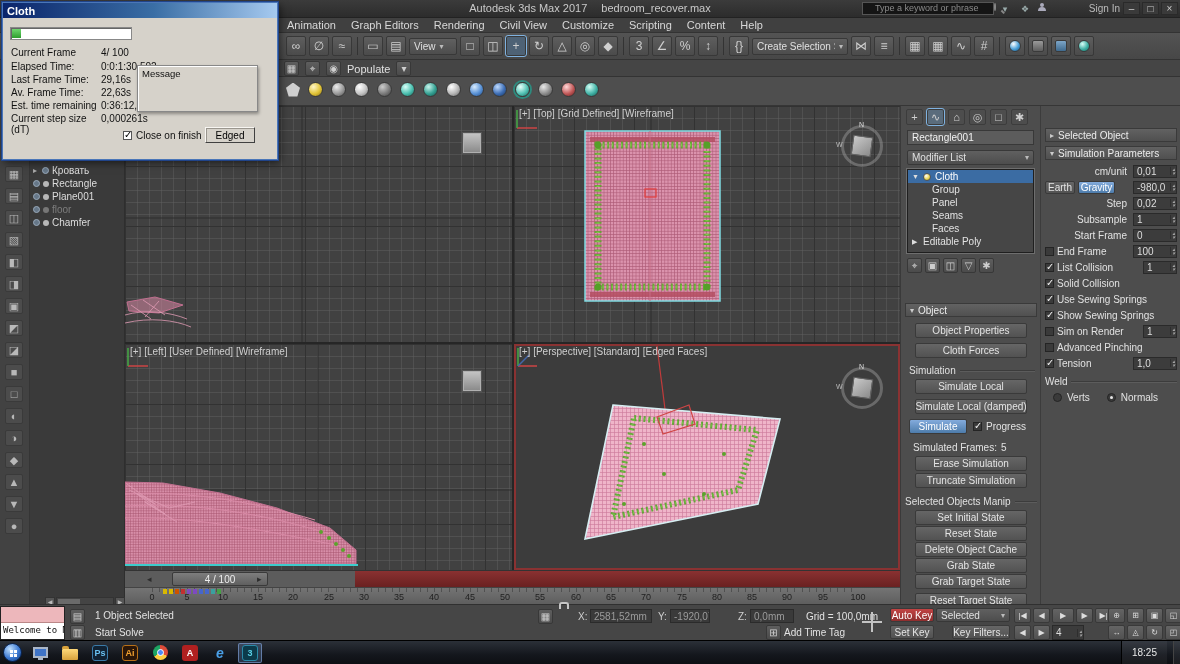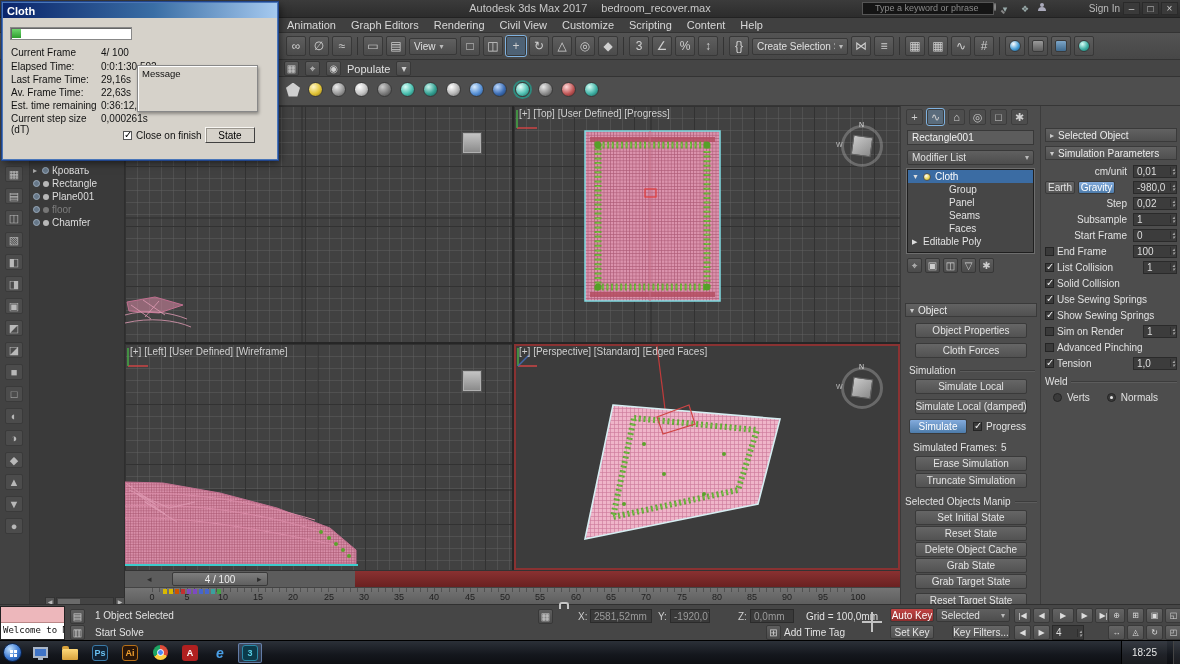--- a/index.html
+++ b/index.html
@@ -82,21 +82,21 @@
 
 .cmd{position:absolute;left:900px;top:106px;width:140px;height:498px;background:#4d4d4d;border-left:1px solid #3a3a3a}
 .cmd-tabs{position:absolute;left:5px;top:3px;display:flex;gap:4px}
 .tabchip{width:17px;height:16px;display:flex;align-items:center;justify-content:center;color:#cfcfcf;font-size:11px;background:#4d4d4d;border:1px solid #3c3c3c;border-radius:2px}
 .tabchip.active{background:#5a6c7c;outline:1px solid #7fb2e0}
 .namefld{position:absolute;left:6px;top:24px;width:127px;height:15px;background:#5c5c5c;border:1px solid #383838;color:#f2f2f2;font-size:10px;display:flex;align-items:center;padding-left:4px}
 .modlist{position:absolute;left:6px;top:44px;width:127px;height:15px}
 .stack{position:absolute;left:6px;top:63px;width:127px;height:84px;background:#464646;border:1px solid #1f1f1f;box-shadow:0 0 0 1px #6e6e6e}
 .st-row{height:13px;display:flex;align-items:center;gap:4px;padding-left:4px;font-size:10px;color:#e2e2e2}
 .st-row.sel{background:#3b6ca3;color:#fff}
-.st-row.child{padding-left:41px}
+.st-row.child{padding-left:24px}
 .st-row .ex{font-size:7px;color:#ddd;width:7px}
 .bulb{width:8px;height:8px;border-radius:50%;background:radial-gradient(circle at 35% 30%,#fff,#e8d44c 60%,#a89020);border:1px solid #555}
 .st-tools{position:absolute;left:6px;top:152px;display:flex;gap:3px}
 .rhead{height:14px;background:linear-gradient(#626262,#505050);border:1px solid #3a3a3a;color:#ececec;font-size:10px;display:flex;align-items:center;gap:4px;padding:0 4px}
 .rhead .car{font-size:8px;color:#ccc}
 .mxbtn{display:flex;align-items:center;justify-content:center;background:linear-gradient(#666,#525252);border:1px solid #3a3a3a;border-radius:2px;color:#e4e4e4;font-size:10px;height:15px;white-space:nowrap;overflow:hidden}
 .mxbtn.blue{background:linear-gradient(#83abdc,#4d7cab);color:#fff}
 .grplbl{display:flex;align-items:center;gap:4px;color:#e0e0e0;font-size:10px}
 .grplbl::after{content:"";flex:1;height:1px;background:#3c3c3c;box-shadow:0 1px 0 #5c5c5c}
 .chk{width:9px;height:9px;min-width:9px;background:#3a3a3a;border:1px solid #242424;display:inline-block;position:relative}
@@ -358,21 +358,21 @@
         <path d="M0,209 C20,203 45,206 62,213 M0,217 C25,211 50,214 66,221 M6,199 L26,213 M18,194 L40,209 M34,195 L20,211" stroke="#e09ab4" fill="none" stroke-width="0.8"></path>
       </svg>
       <div class="vcube-sm" style="right:30px;top:26px"></div>
       <svg class="tripod" width="26" height="26">
         <line x1="3" y1="22" x2="23" y2="22" stroke="#c44" stroke-width="1.5"></line>
         <line x1="3" y1="22" x2="3" y2="4" stroke="#4a4" stroke-width="1.5"></line>
       </svg>
     </div>
 
     <div class="vp" style="left:389px;top:0;width:386px;height:236px">
-      <span class="vplabel">[+] [Top] [User Defined] [Progress]</span>
+      <span class="vplabel">[+] [Top] [Grid Defined] [Wireframe]</span>
       <svg width="386" height="236">
         <defs>
           <pattern id="pgA" width="3.2" height="3.2" patternUnits="userSpaceOnUse">
             <rect width="3.2" height="3.2" fill="#db93ad"></rect>
             <path d="M0 0.3H3.2M0.3 0V3.2" stroke="#ad5a77" stroke-width="0.7"></path>
           </pattern>
         </defs>
         <line x1="137" y1="0" x2="137" y2="236" stroke="#2e2e2e"></line>
         <line x1="0" y1="112" x2="386" y2="112" stroke="#2e2e2e"></line>
         <rect x="71" y="25" width="135" height="170" fill="url(#pgA)" stroke="#7fdce2" stroke-width="1.5"></rect>
@@ -832,16 +832,16 @@
       <span class="l">Current step size (dT)</span>
       <span>0,000261s</span>
     </div>
     <div class="dlg-msg">
       <div class="mt">Message</div>
     </div>
     <div class="dlg-row" style="top:127px;left:120px;gap:4px;align-items:center">
       <span class="ccheck"></span>
       <span>Close on finish</span>
     </div>
-    <div class="cbtn">State</div>
+    <div class="cbtn">Edged</div>
   </div>
 
 </div>
 
 </body></html>

